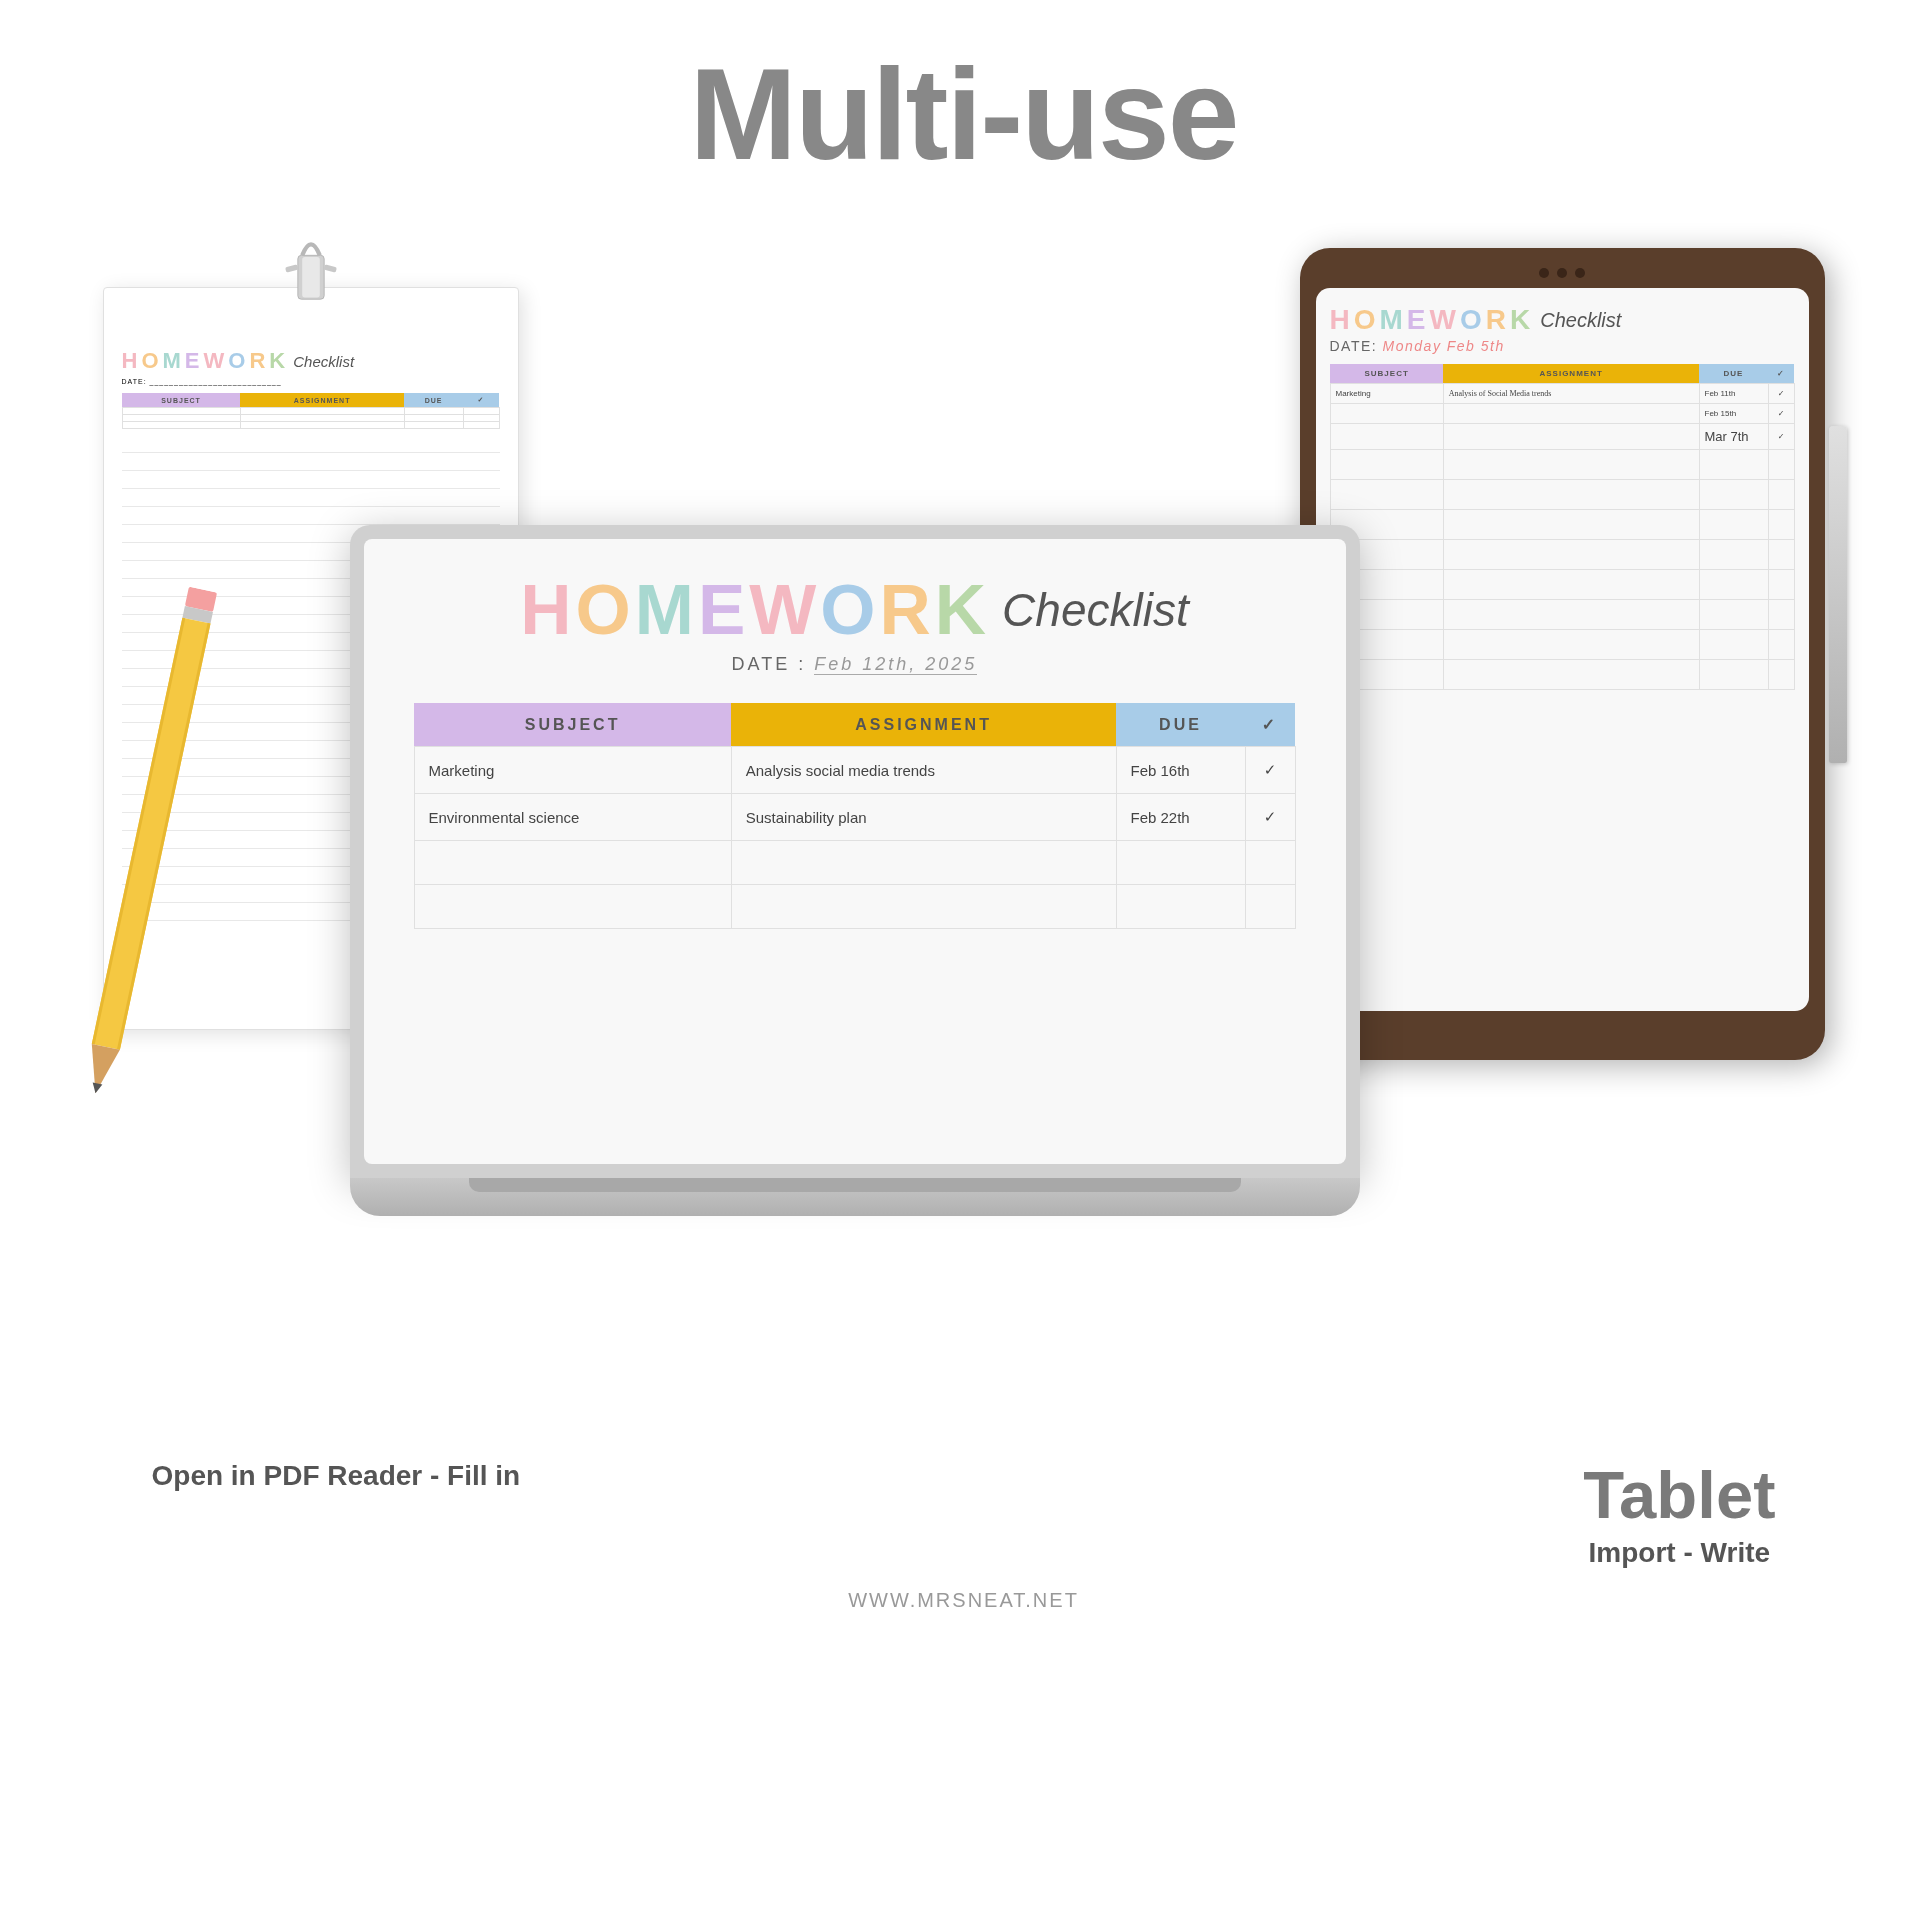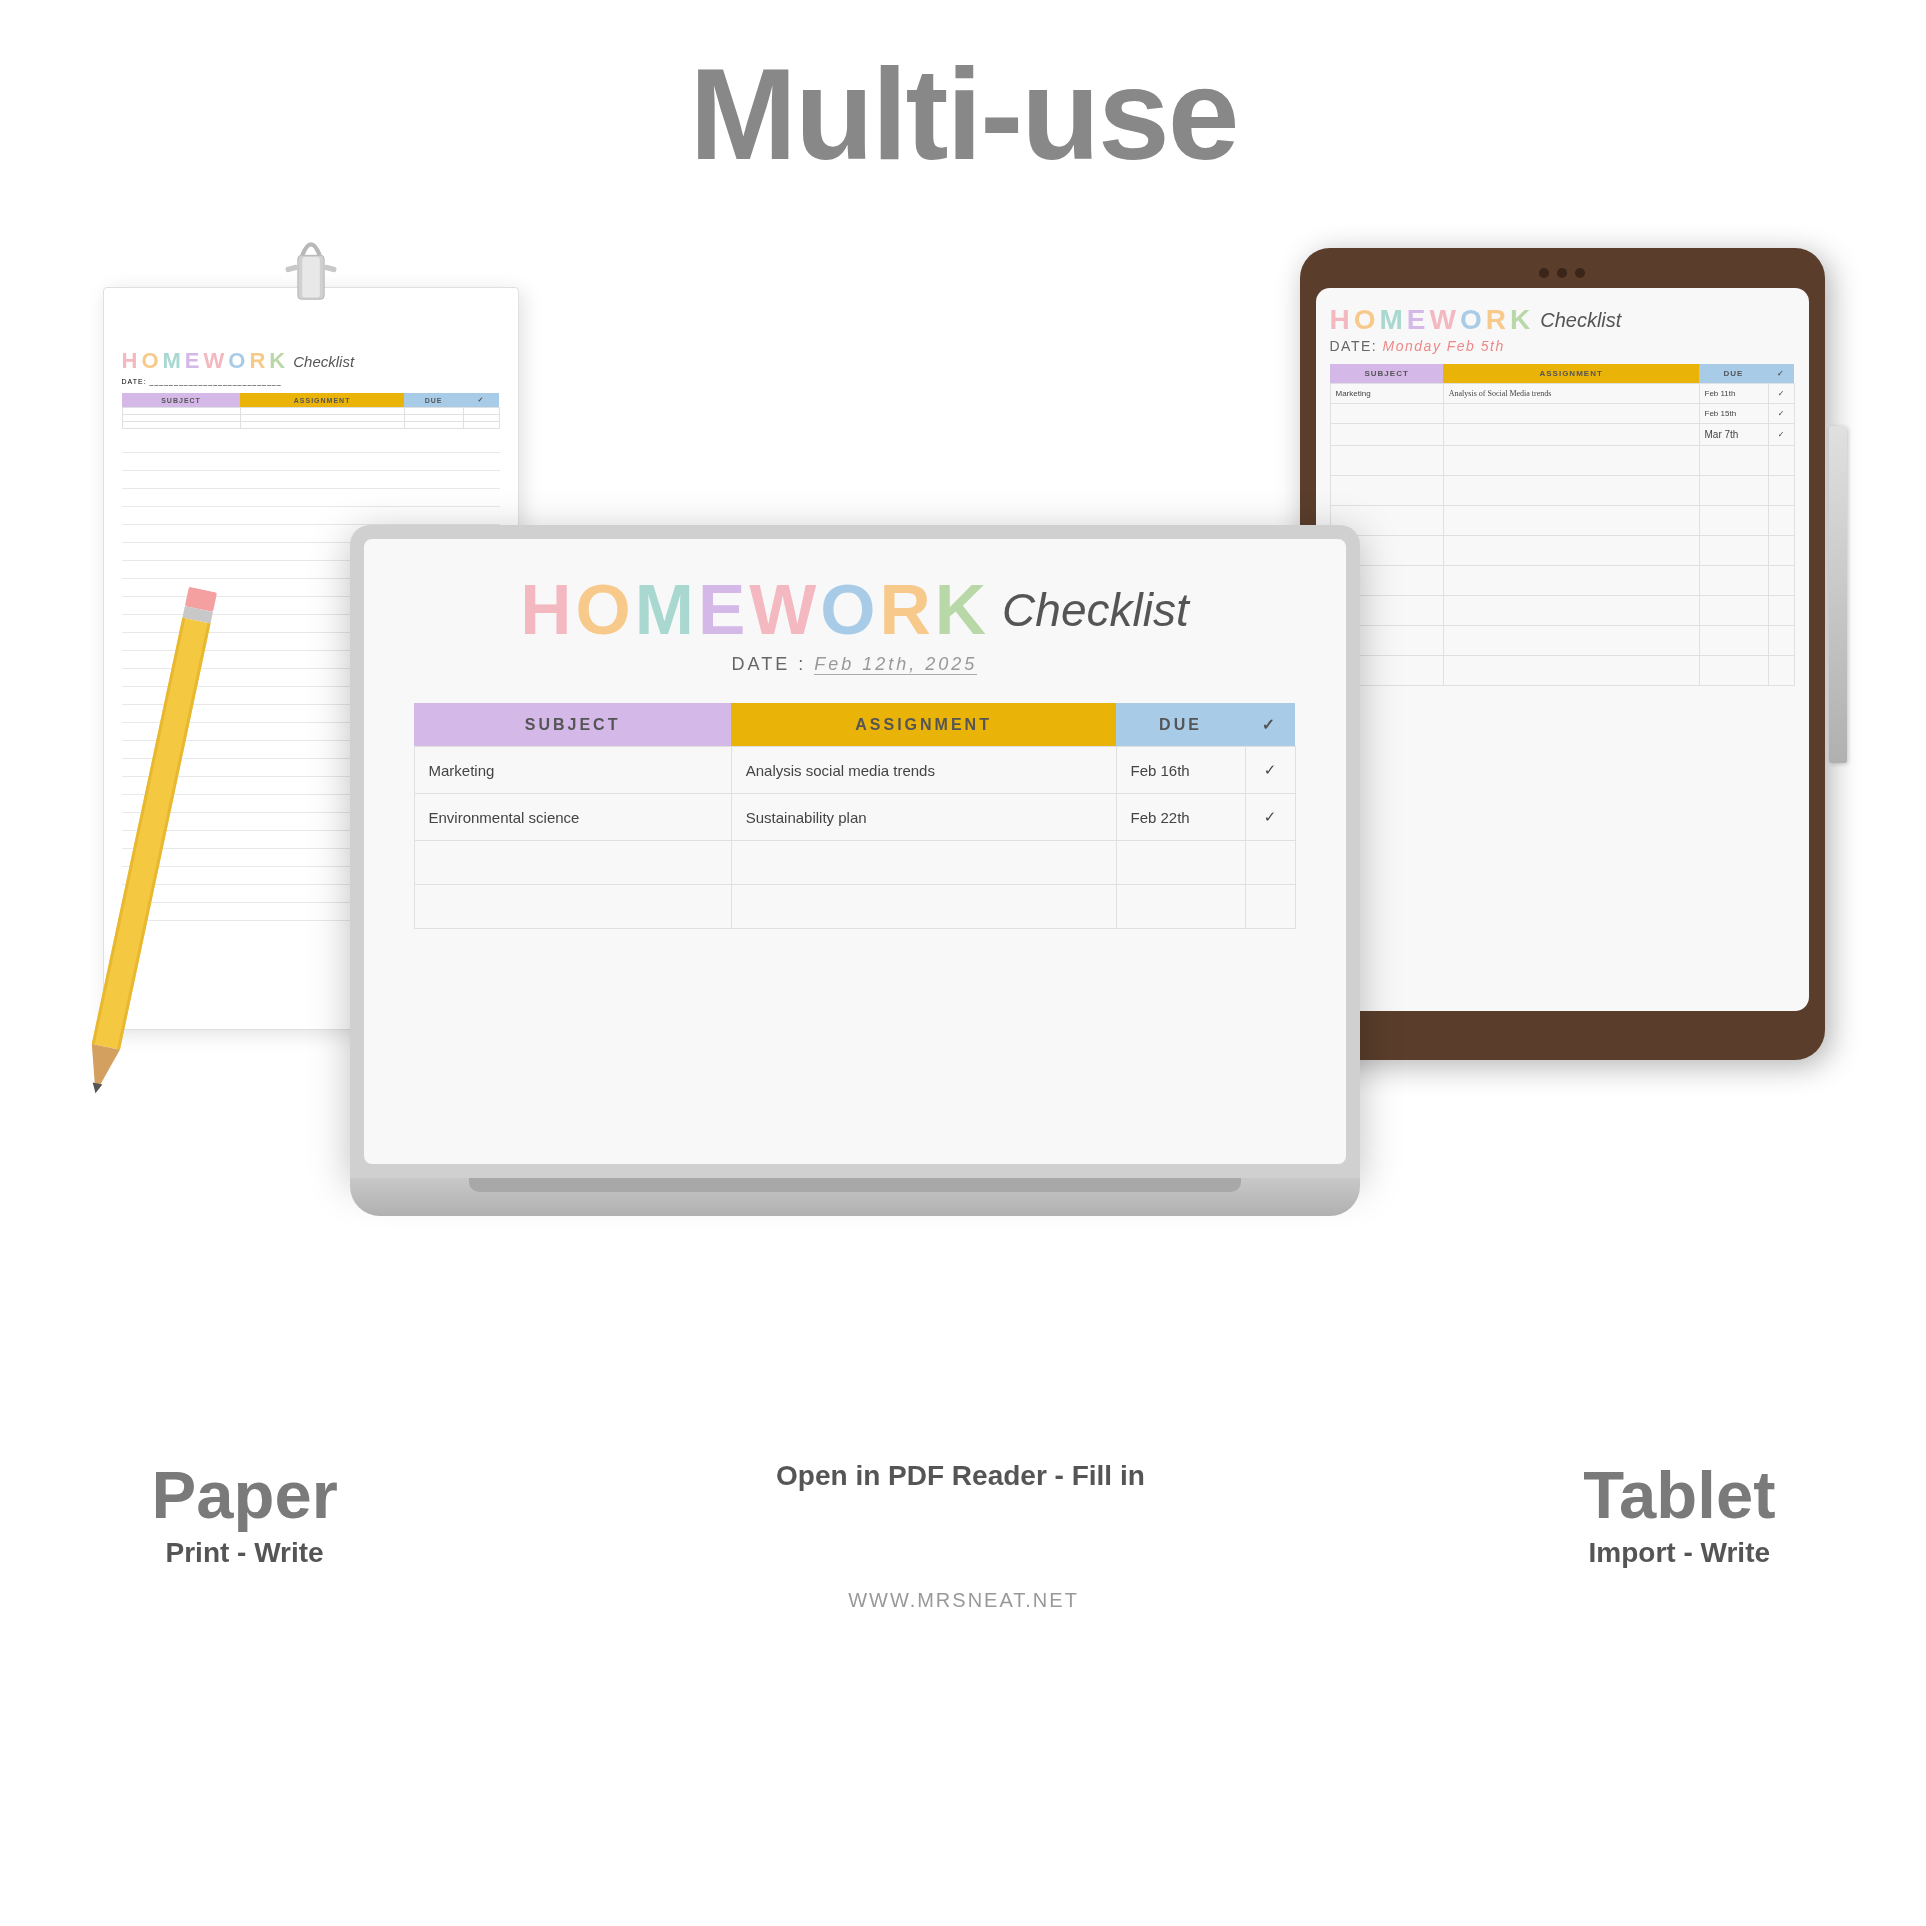--- a/index.html
+++ b/index.html
@@ -470,21 +470,21 @@
           </tr>
           <tr>
             <td style="font-size:8px;padding:5px;"></td>
             <td style="font-size:8px;padding:5px;"></td>
             <td style="font-size:8px;padding:5px;">Feb 15th</td>
             <td class="check-cell" style="font-size:8px;padding:5px;">✓</td>
           </tr>
           <tr>
             <td style="font-size:8px;padding:5px;"></td>
             <td style="font-size:8px;padding:5px;"></td>
-            <td style="font-size:10px;padding:5px;">Mar 7th</td>
+            <td style="font-size:13px;padding:5px;">Mar 7th</td>
             <td class="check-cell" style="font-size:8px;padding:5px;">✓</td>
           </tr>
           <tr>
               <td style="height:30px;"></td>
               <td></td>
               <td></td>
               <td></td>
             </tr>
           <tr>
               <td style="height:30px;"></td>
@@ -531,24 +531,20 @@
         </tbody>
       </table>
     </div>
 
     <div class="tablet-stylus"></div>
   </div>
 
 </div>
 
 <div class="labels-area">
-  <div class="label-block">
-    <div class="label-main">Paper</div>
-    <div class="label-sub">Print - Write</div>
-  </div>
   <div class="label-block">
     <div class="label-sub">Open in PDF Reader - Fill in</div>
   </div>
   <div class="label-block">
     <div class="label-main">Tablet</div>
     <div class="label-sub">Import - Write</div>
   </div>
 </div>
 
 <div class="footer">WWW.MRSNEAT.NET</div>

